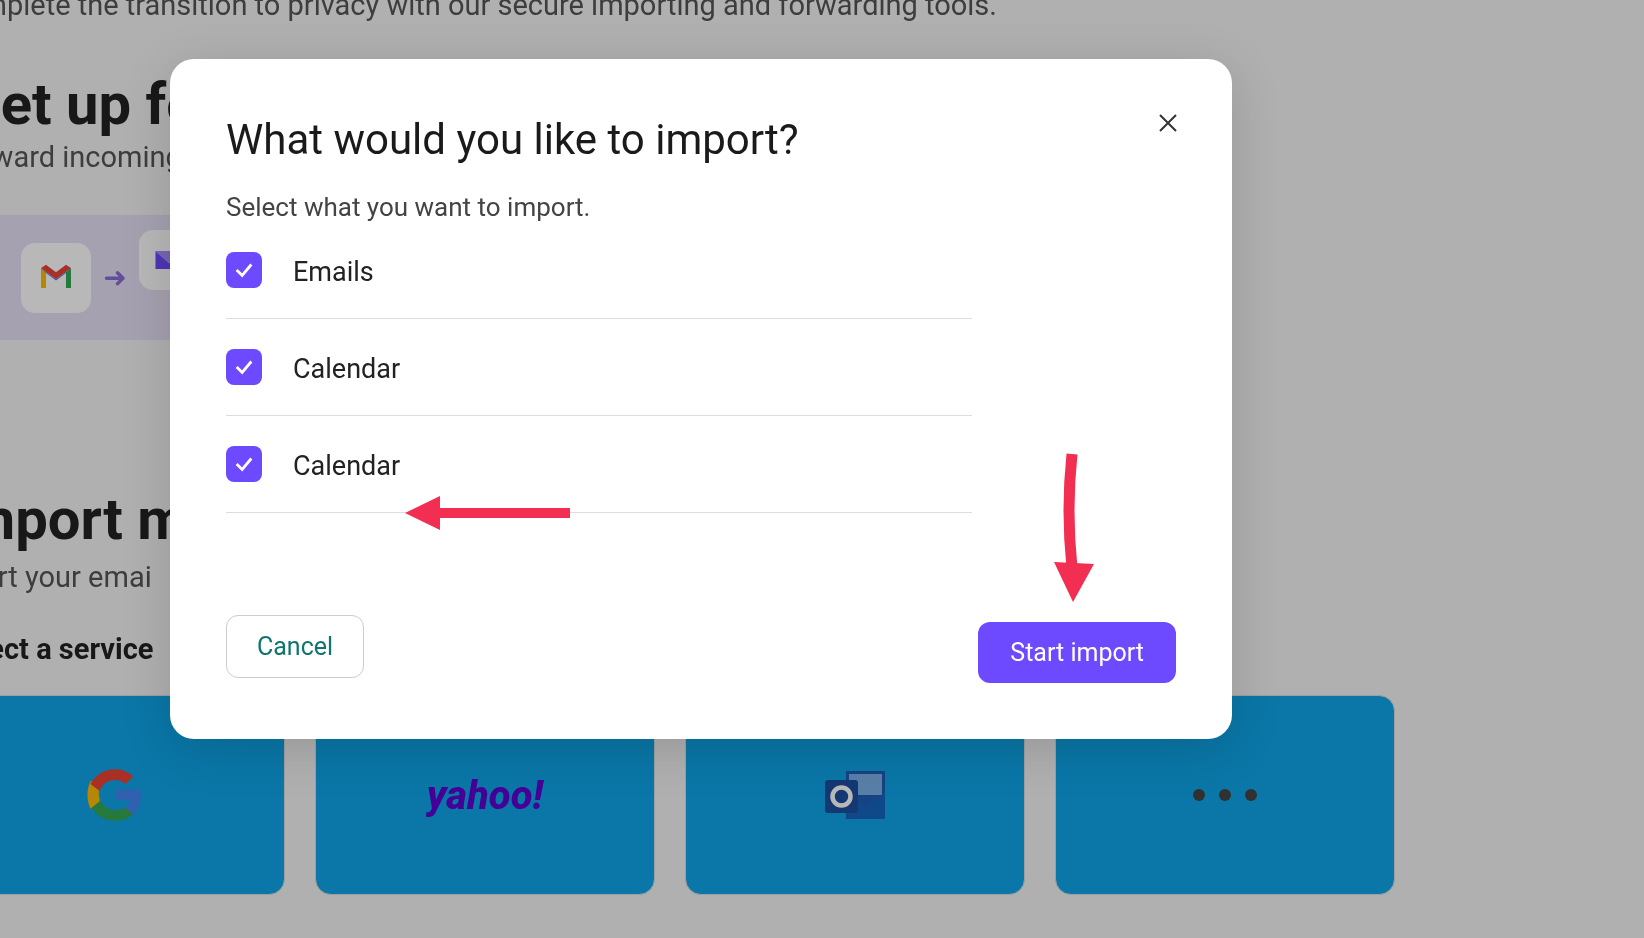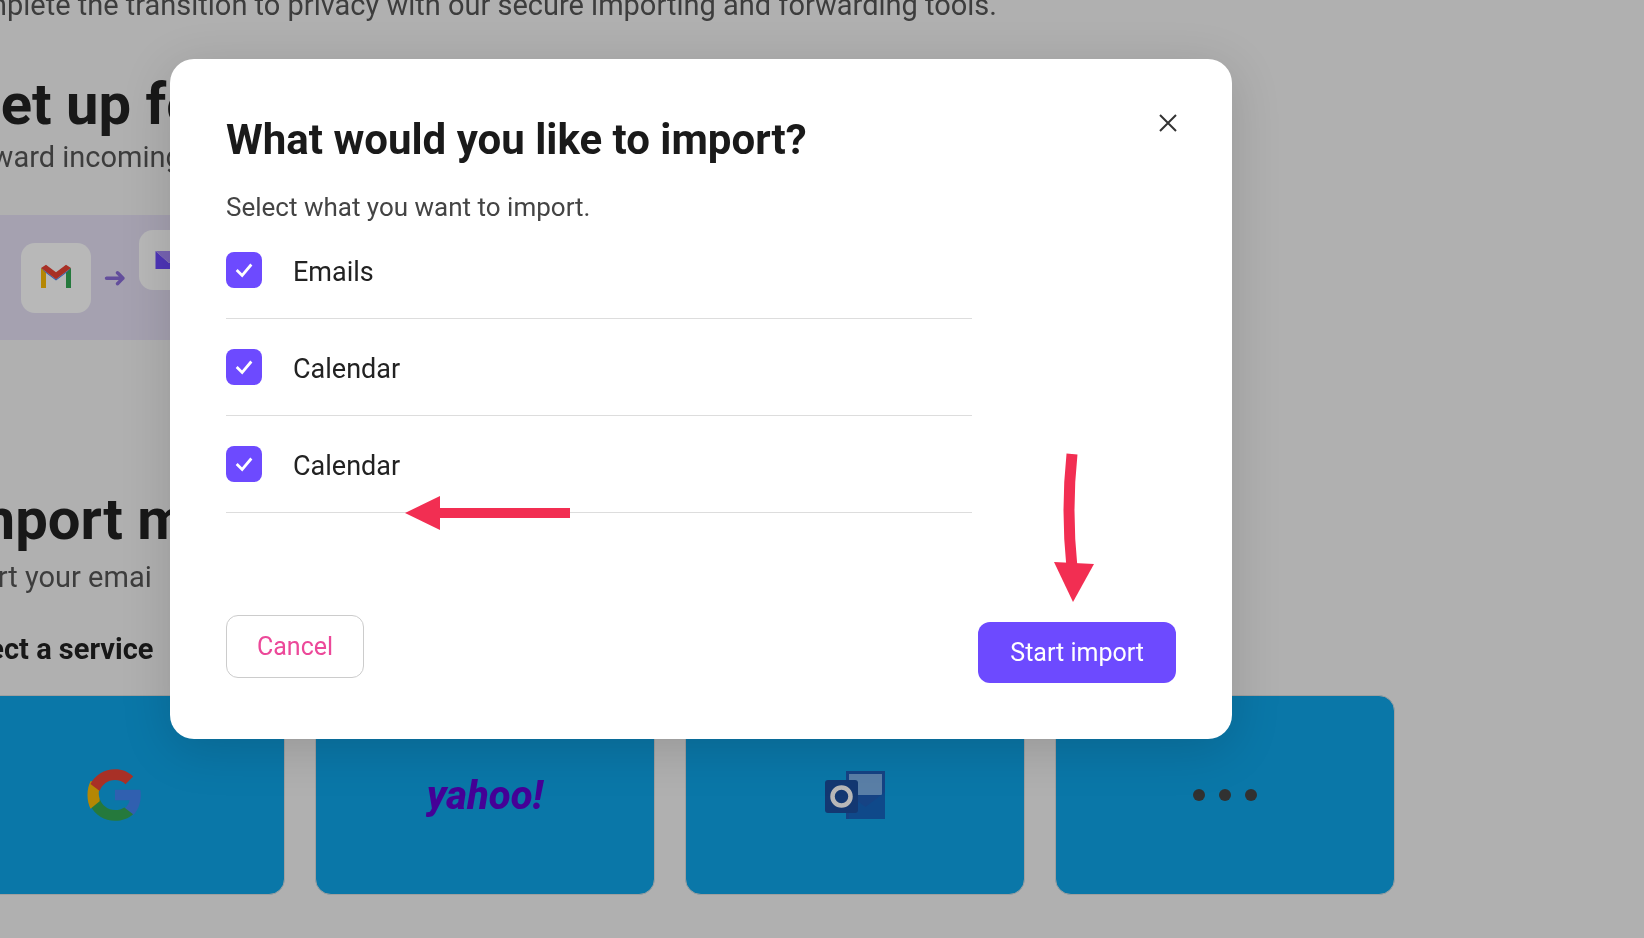--- a/index.html
+++ b/index.html
@@ -155,21 +155,21 @@
       width: 1062px;
       height: 680px;
       background: white;
       border-radius: 24px;
       box-shadow: 0 10px 50px rgba(0,0,0,0.15);
       padding: 56px;
     }
     
     .modal-title {
       font-size: 42px;
-      font-weight: 700;
+      font-weight: 400;
       color: #1a1a1a;
       margin-bottom: 28px;
     }
     
     .close-btn {
       position: absolute;
       top: 50px;
       right: 50px;
       width: 28px;
       height: 28px;
@@ -238,21 +238,21 @@
       justify-content: space-between;
       align-items: center;
     }
     
     .btn-cancel {
       background: white;
       border: 1px solid #ccc;
       border-radius: 12px;
       padding: 16px 30px;
       font-size: 25px;
-      color: #ec4899;
+      color: #0f766e;
       cursor: pointer;
       font-family: inherit;
     }
     
     .btn-primary {
       background: #6d4aff;
       border: none;
       border-radius: 12px;
       padding: 16px 32px;
       font-size: 25px;

